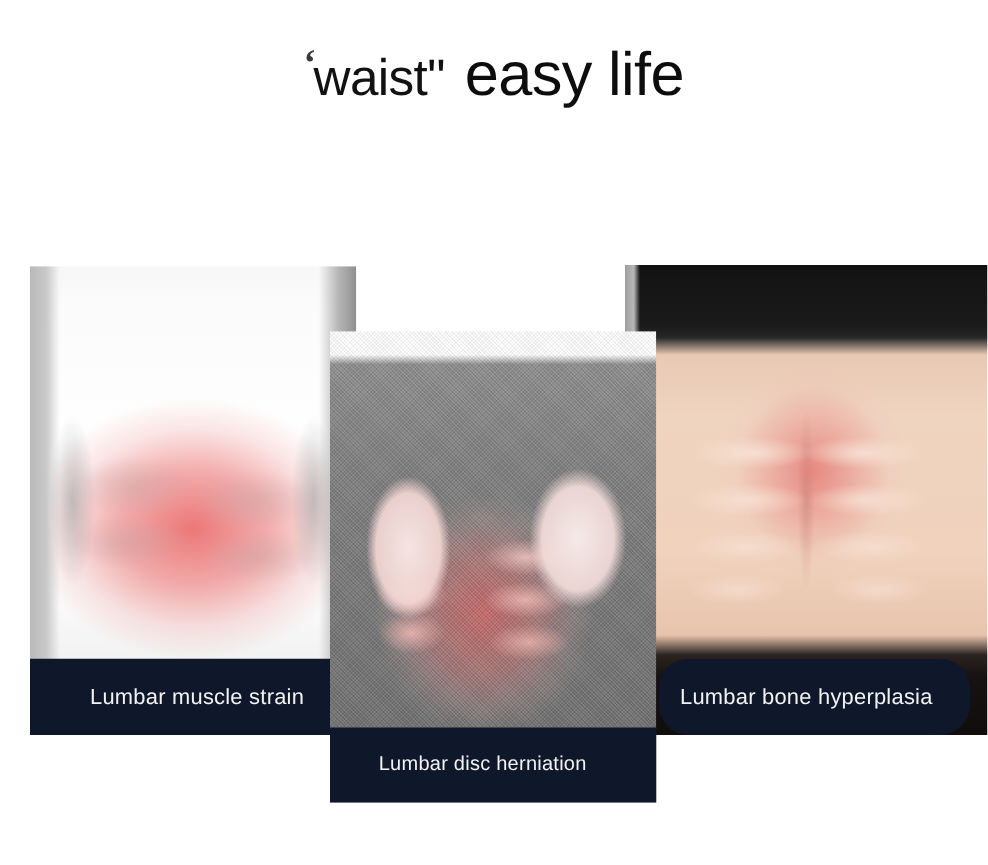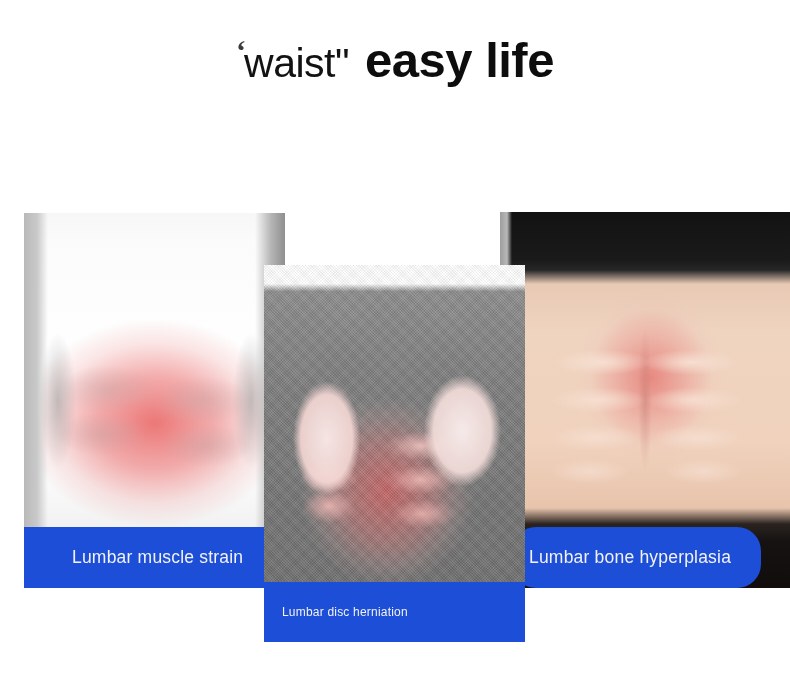--- a/index.html
+++ b/index.html
@@ -50,21 +50,21 @@
     margin-right: -2px;
   }
   .title-small {
     font-size: 41px;
     font-weight: 400;
     letter-spacing: -0.5px;
     color: #121212;
   }
   .title-big {
     font-size: 49px;
-    font-weight: 700;
+    font-weight: 400;
     letter-spacing: -0.5px;
     color: #0d0d0d;
     margin-left: 16px;
   }
 
   .subtitle {
     position: absolute;
     left: 110px;
     top: 118px;
     width: 580px;
@@ -88,31 +88,31 @@
     position: absolute;
     overflow: hidden;
   }
 
   .photo-left   { left: 24px;  top: 213px; width: 261px; height: 375px; z-index: 1; }
   .photo-right  { left: 500px; top: 212px; width: 290px; height: 376px; z-index: 1; }
   .photo-mid    { left: 264px; top: 265px; width: 261px; height: 377px; z-index: 3; }
 
   .caption {
     position: absolute;
-    background: #1d4ed8;
+    background: #0f172a;
     color: #f2f2f2;
     display: flex;
     align-items: center;
     font-size: 17.5px;
     letter-spacing: 0.2px;
     box-sizing: border-box;
   }
   .caption-left  { left: 24px;  top: 527px; width: 261px; height: 61px; padding-left: 48px; z-index: 2; }
-  .caption-right { left: 512px; top: 527px; width: 249px; height: 61px; padding-left: 17px; z-index: 2; border-radius: 24px; }
-  .caption-mid   { left: 264px; top: 582px; width: 261px; height: 60px; padding-left: 18px; z-index: 4; font-size: 12px; text-align: right; }
+  .caption-right { left: 527px; top: 527px; width: 249px; height: 61px; padding-left: 17px; z-index: 2; border-radius: 24px; }
+  .caption-mid   { left: 264px; top: 582px; width: 261px; height: 60px; padding-left: 39px; z-index: 4; font-size: 16px; text-align: right; }
 
   
   .art { position: absolute; inset: 0; }
 
   
   .art-shirt {
     background:
       radial-gradient(ellipse 62% 34% at 50% 56%, rgba(232,86,86,0.80) 0%, rgba(234,104,104,0.55) 36%, rgba(240,150,150,0.26) 62%, rgba(255,255,255,0) 82%),
       linear-gradient(180deg, #f7f7f7 0%, #fbfbfb 8%, #ffffff 40%, #fafafa 72%, #efefef 88%, #d9d9d9 100%);
   }

